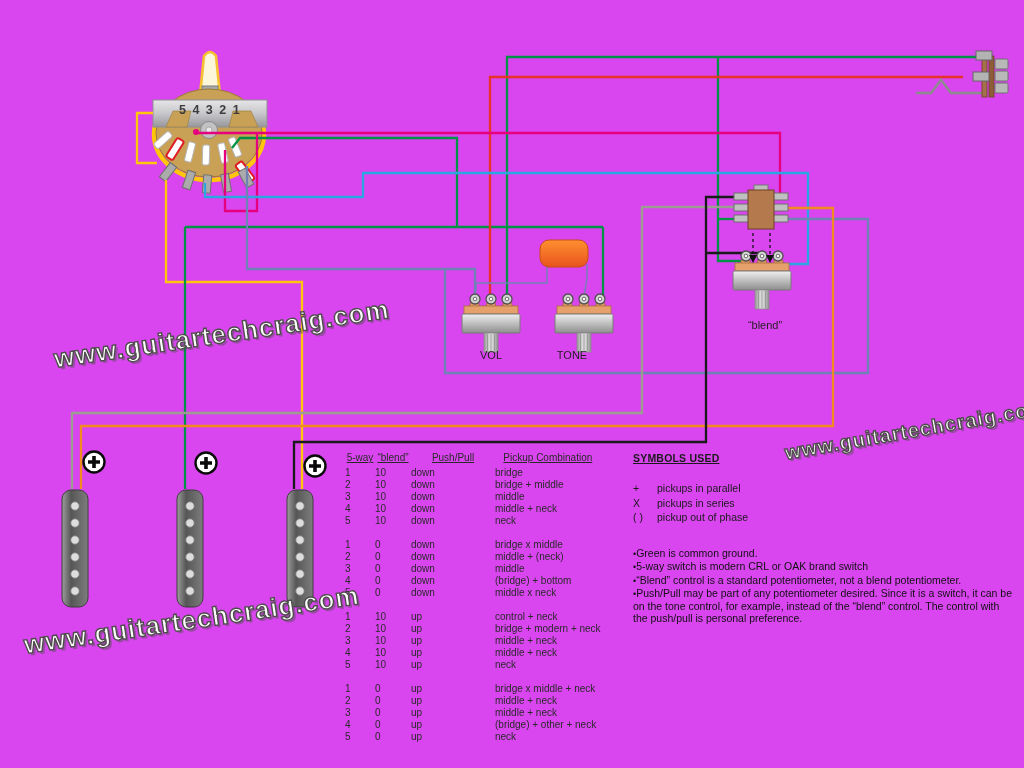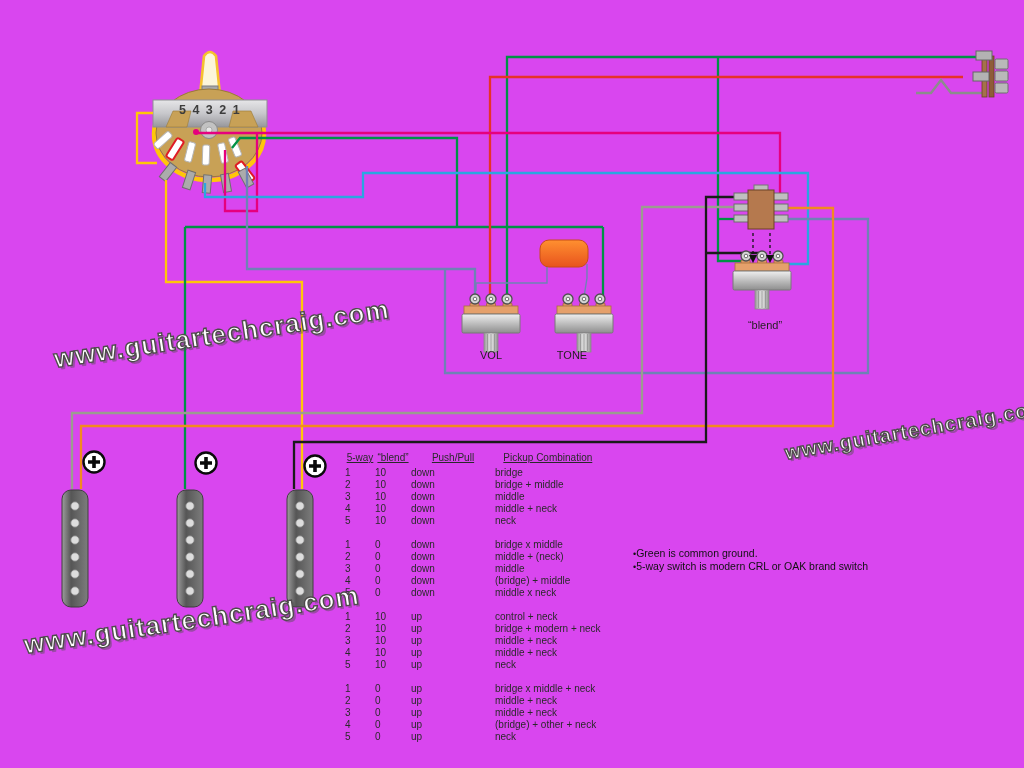--- a/index.html
+++ b/index.html
@@ -265,21 +265,21 @@
           <div class="trow">
             <span>3</span>
             <span>0</span>
             <span>down</span>
             <span>middle</span>
           </div>
           <div class="trow">
             <span>4</span>
             <span>0</span>
             <span>down</span>
-            <span>(bridge) + middle</span>
+            <span>(bridge) + bottom</span>
           </div>
           <div class="trow">
             <span>5</span>
             <span>0</span>
             <span>down</span>
             <span>middle x neck</span>
           </div>
         </div>
         <div class="tsec">
           <div class="trow">
@@ -341,22 +341,41 @@
           <div class="trow">
             <span>5</span>
             <span>0</span>
             <span>up</span>
             <span>neck</span>
           </div>
         </div>
       </div>
   </div>
 
+  <div id="symbols" class="abs">
+    <div id="symbols-title">SYMBOLS USED</div>
+    <div id="symbols-list">
+        <div class="symrow">
+          <span>+</span>
+          <span>pickups in parallel</span>
+        </div>
+        <div class="symrow">
+          <span>X</span>
+          <span>pickups in series</span>
+        </div>
+        <div class="symrow">
+          <span>( )</span>
+          <span>pickup out of phase</span>
+        </div>
+      </div>
+  </div>
 
   <div id="notes" class="abs">
       <div class="note"><span class="bullet">•</span><span>Green is common ground.</span></div>
       <div class="note"><span class="bullet">•</span><span>5-way switch is modern CRL or OAK brand switch</span></div>
+      <div class="note"><span class="bullet">•</span><span>“Blend” control is a standard potentiometer, not a blend potentiometer.</span></div>
+      <div class="note"><span class="bullet">•</span><span>Push/Pull may be part of any potentiometer desired.  Since it is a switch, it can be on the tone control, for example, instead of the “blend” control.  The control with the push/pull is personal preference.</span></div>
     </div>
 
   <div id="wm1" class="abs wm">www.guitartechcraig.com</div>
   <div id="wm2" class="abs wm">www.guitartechcraig.com</div>
   <div id="wm3" class="abs wm">www.guitartechcraig.com</div>
 </div>
 
 </body></html>

